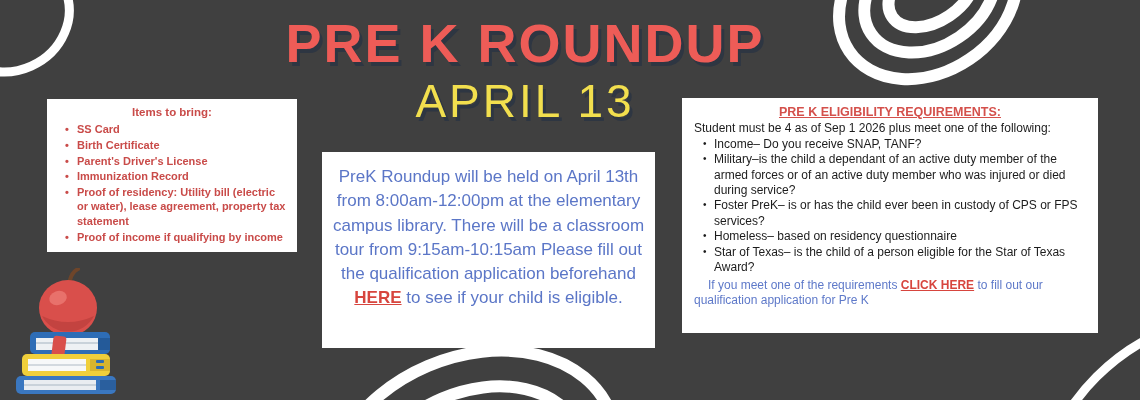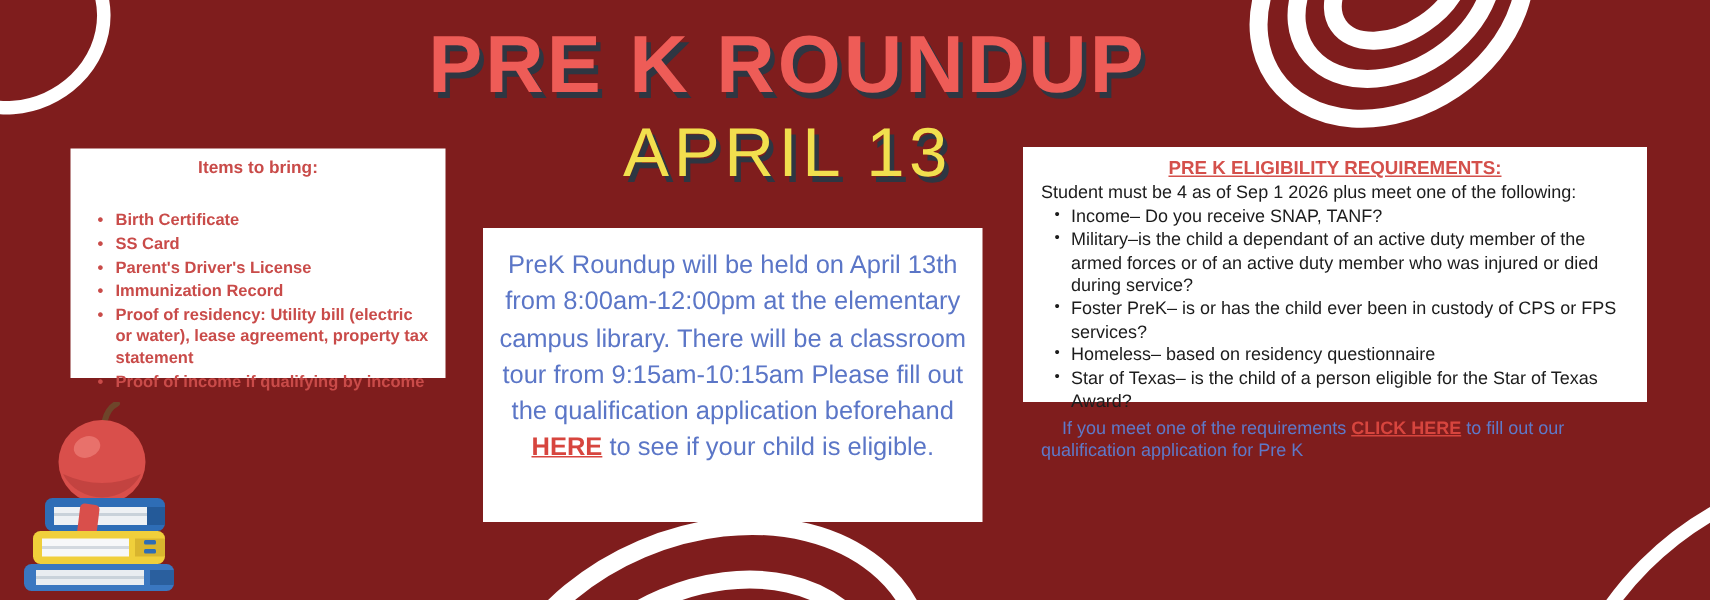--- a/index.html
+++ b/index.html
@@ -1,50 +1,50 @@
 <!DOCTYPE html>
 <html><head>
 <meta charset="utf-8">
 <style>
   html,body{margin:0;padding:0;background:#070707;}
   .canvas{
     position:relative;width:1140px;height:400px;overflow:hidden;
-    background:#7f1d1d;font-family:"Liberation Sans",sans-serif;
+    background:#404040;font-family:"Liberation Sans",sans-serif;
   }
   .decor{position:absolute;left:0;top:0;pointer-events:none;}
   .titles{position:absolute;left:180px;top:12px;width:690px;text-align:center;}
   .title{
     font-size:54px;font-weight:bold;color:#ee5c57;letter-spacing:2px;
     text-shadow:3px 4px 0 #2e3642;white-space:nowrap;
   }
   .subtitle{
     font-size:46px;font-weight:normal;color:#f2df4e;letter-spacing:3px;
     margin-top:0px;text-shadow:3px 4px 0 #2e3642;white-space:nowrap;
   }
   .box{position:absolute;background:#ffffff;box-sizing:border-box;}
   
   .left-box{
     left:47px;top:99px;width:250px;height:153px;
     color:#c94b49;font-weight:bold;font-size:11px;line-height:1.33;
     padding:6px 10px 6px 10px;
   }
-  .items-title{text-align:center;font-size:11.5px;margin-bottom:20px;}
+  .items-title{text-align:center;font-size:11.5px;margin-bottom:2px;}
   .left-box ul,.right-box ul{margin:0;padding:0 0 0 20px;list-style:none;}
   .left-box li{position:relative;margin-bottom:1px;}
   .left-box li::before{content:"•";position:absolute;left:-12px;}
   
   .center-box{
     left:322px;top:152px;width:333px;height:196px;
     color:#5b76c7;font-size:17px;line-height:1.43;text-align:center;
     padding:13px 8px;
   }
   .here-link,.click-here-link{color:#d7453e;font-weight:bold;text-decoration:underline;cursor:pointer;}
   
   .right-box{
-    left:682px;top:98px;width:416px;height:170px;
+    left:682px;top:98px;width:416px;height:235px;
     color:#1c1c1c;font-size:12px;line-height:1.29;
     padding:6px 12px 6px 12px;
   }
   .elig-title{color:#d4504b;font-weight:bold;text-decoration:underline;text-align:center;font-size:12.5px;margin-bottom:1px;}
   .right-box li{position:relative;margin-bottom:0px;}
   .right-box li::before{content:"•";position:absolute;left:-11px;font-size:10px;top:1px;}
   .kw{}
   .elig-footer{color:#5e79c9;text-indent:14px;margin-top:2px;}
   .apple-books{position:absolute;left:12px;top:268px;}
 </style>
@@ -77,22 +77,22 @@
   </svg>
 
   <div class="titles">
     <div class="title">PRE K ROUNDUP</div>
     <div class="subtitle">APRIL 13</div>
   </div>
 
   <div class="box left-box">
     <div class="items-title">Items to bring:</div>
     <ul>
+      <li><span>SS Card</span></li>
       <li><span>Birth Certificate</span></li>
-      <li><span>SS Card</span></li>
       <li><span>Parent's Driver's License</span></li>
       <li><span>Immunization Record</span></li>
       <li><span>Proof of residency: Utility bill (electric or water), lease agreement, property tax statement</span></li>
       <li><span>Proof of income if qualifying by income</span></li>
     </ul>
   </div>
 
   <div class="box center-box">
     <span>PreK Roundup will be held on April 13th from 8:00am-12:00pm at the elementary campus library.  There will be a classroom tour from 9:15am-10:15am  Please fill out the qualification application beforehand </span><a class="here-link">HERE</a><span> to see if your child is eligible.</span>
   </div>

